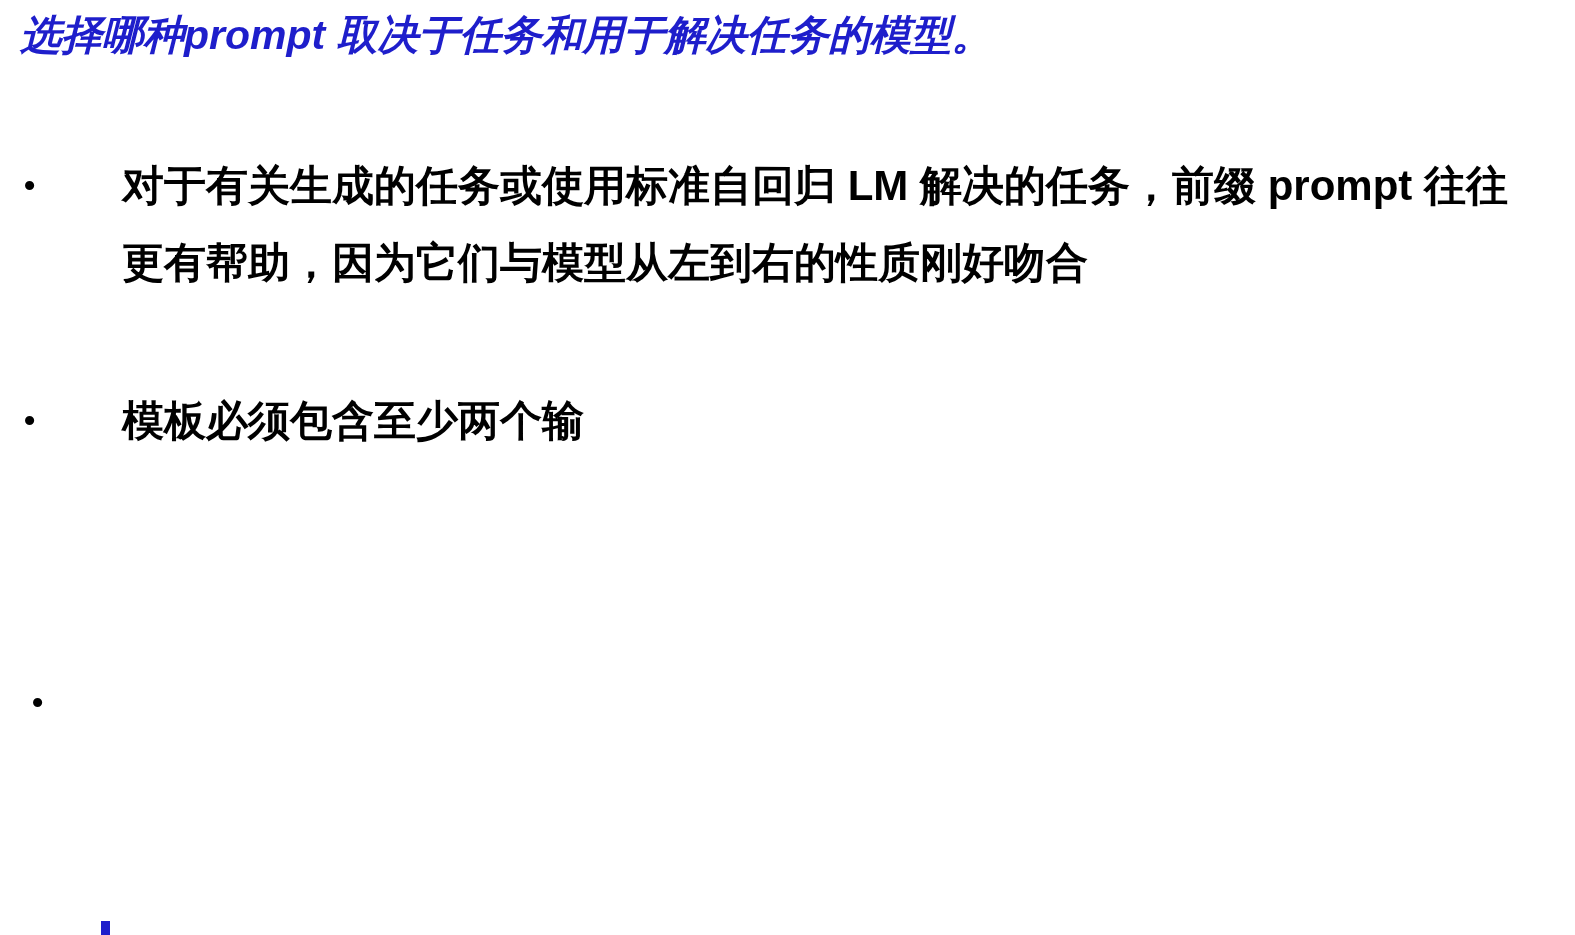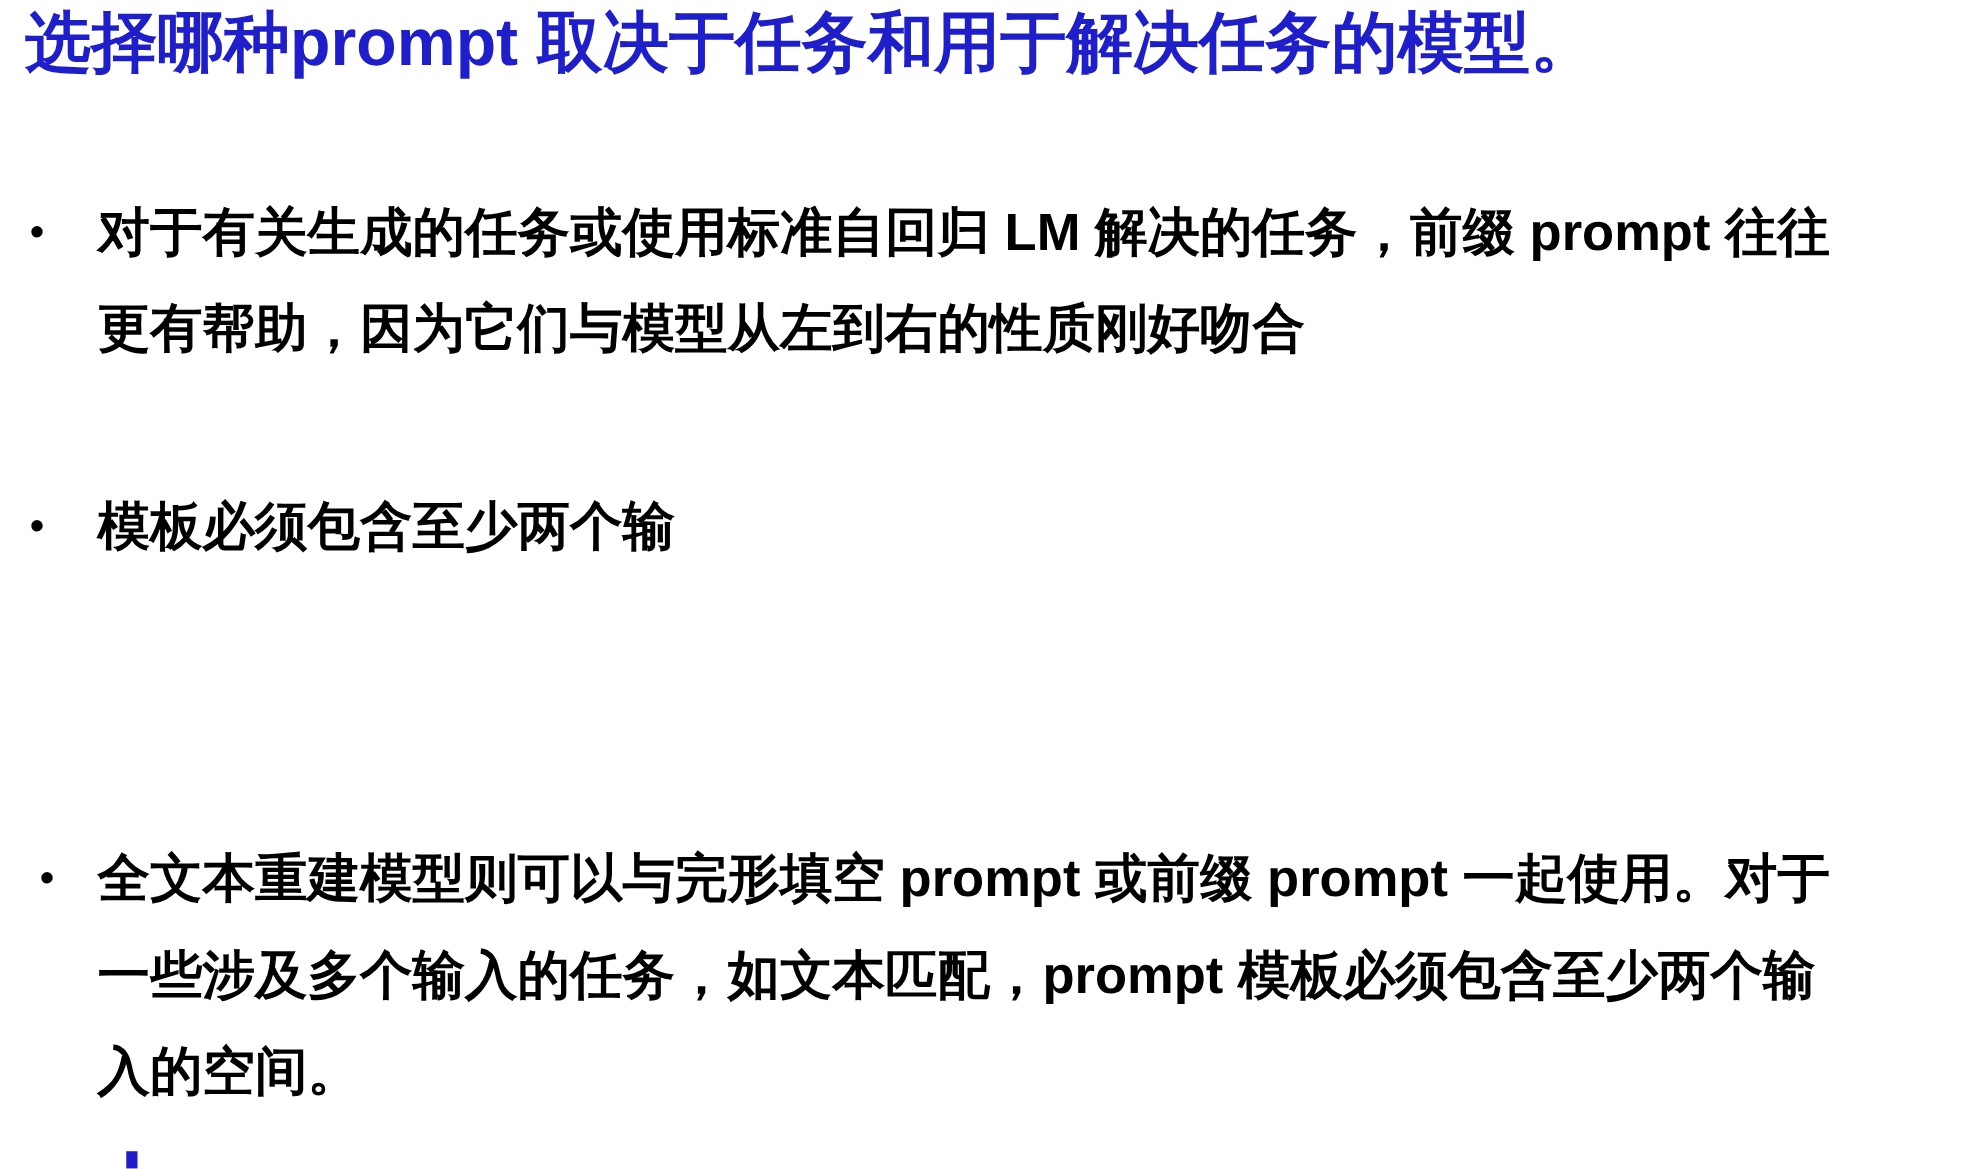--- a/index.html
+++ b/index.html
@@ -14,25 +14,26 @@
     background: var(--bg-color, #ffffff);
     overflow: hidden;
     font-family: "Liberation Sans", "DejaVu Sans", sans-serif;
     font-weight: bold;
   }
   .slide-title {
     position: absolute;
     left: 20px;
     top: 6px;
     right: 20px;
-    font-size: 53px;
+    font-size: 41px;
     line-height: 58px;
     color: var(--title-blue, #1e1ecb);
     letter-spacing: 0px;
     white-space: nowrap;
+    font-style: italic;
   }
   .bullet-block {
     position: absolute;
     left: 22px;
     right: 10px;
     display: flex;
     align-items: flex-start;
   }
   .bullet-block.b1 { top: 147px; }
   .bullet-block.b2 { top: 382px; }
@@ -47,20 +48,21 @@
     box-sizing: border-box;
   }
   .bullet-block.b3 .bullet-marker { padding-left: 10px; }
   .bullet-lines {
     color: var(--body-color, #000000);
     font-size: 42px;
     line-height: 77px;
   }
   .bullet-line {
     white-space: nowrap;
+    margin-left: 44px;
   }
   .clipped-blue-mark {
     position: absolute;
     left: 101px;
     top: 921px;
     width: 9px;
     height: 14px;
     background: var(--title-blue, #1e1ecb);
   }
 </style>
@@ -81,22 +83,17 @@
 
   <div class="bullet-block b2">
     <span class="bullet-marker">•</span>
     <div class="bullet-lines">
       <div class="bullet-line">模板必须包含至少两个输</div>
     </div>
   </div>
 
   <div class="bullet-block b3">
     <span class="bullet-marker">•</span>
-    <div class="bullet-lines">
-      <div class="bullet-line">全文本重建模型则可以与完形填空 prompt 或前缀 prompt 一起使用。对于</div>
-      <div class="bullet-line">一些涉及多个输入的任务，如文本匹配，prompt 模板必须包含至少两个输</div>
-      <div class="bullet-line">入的空间。</div>
-    </div>
   </div>
 
   <div class="clipped-blue-mark"></div>
 
 </div>
 
 </body></html>

